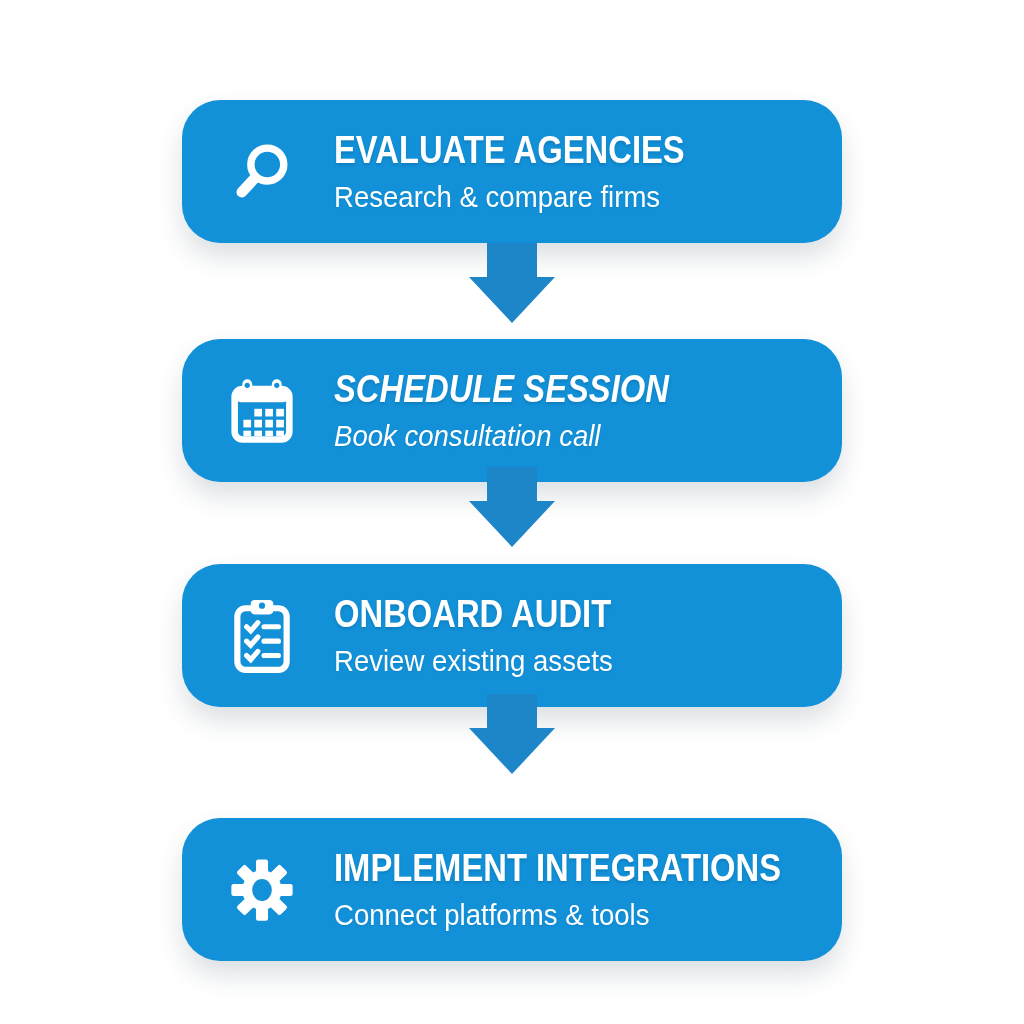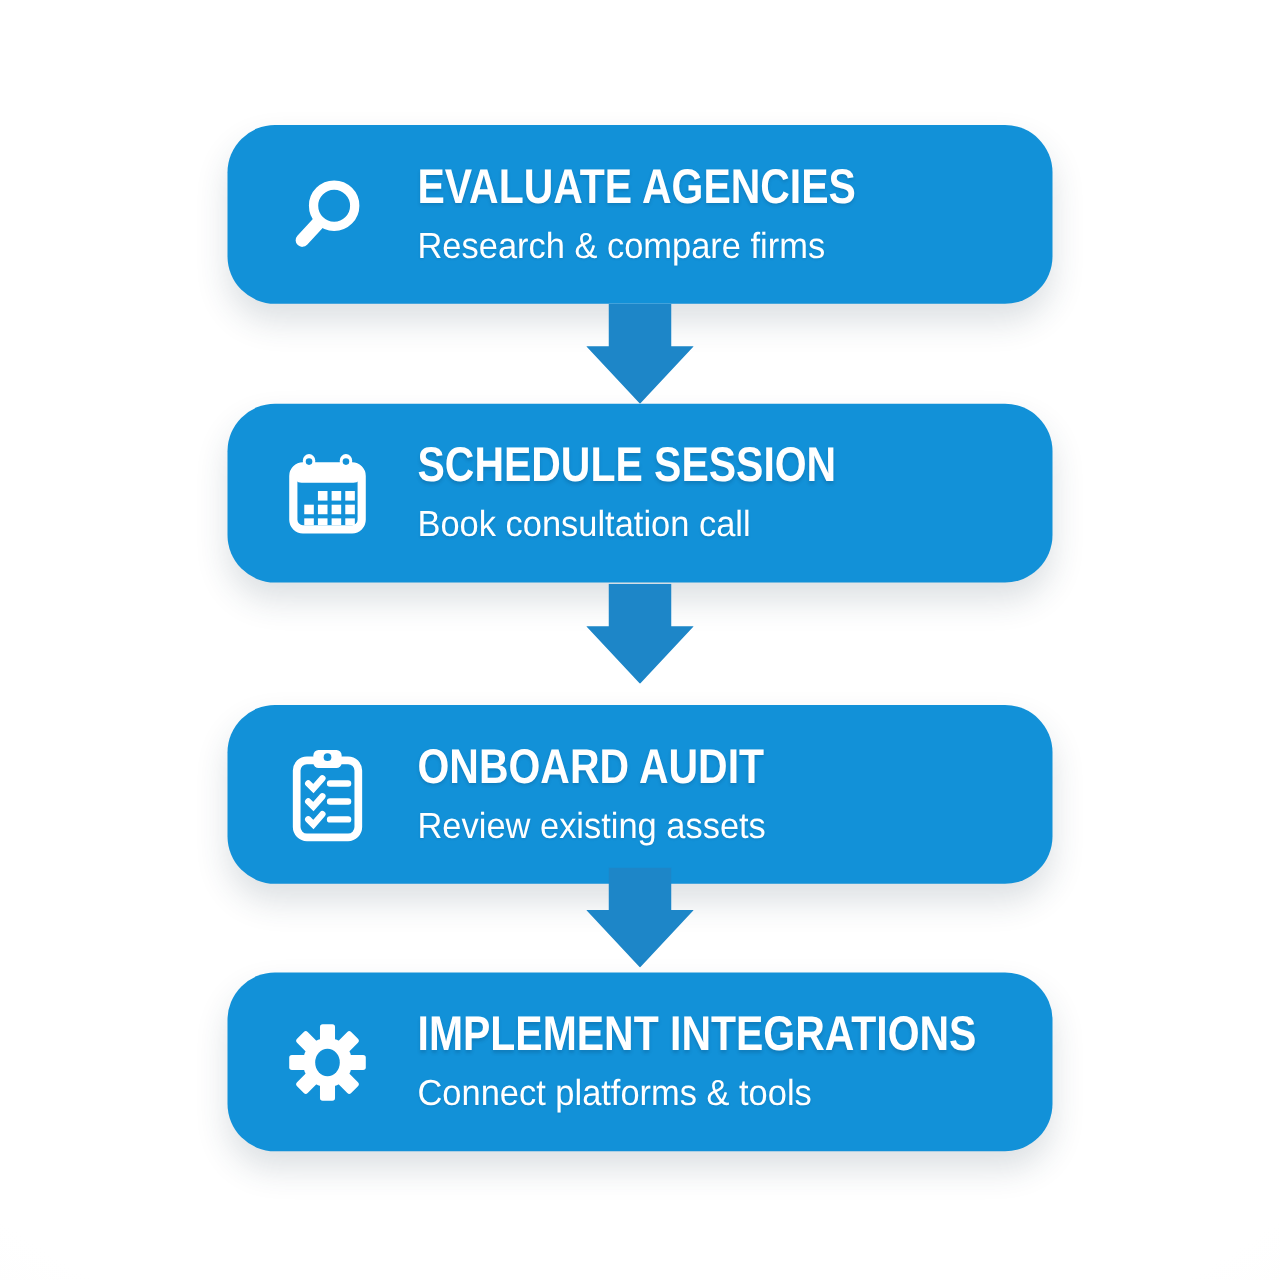--- a/index.html
+++ b/index.html
@@ -26,23 +26,23 @@
     height: 143px;
     background: var(--card, #1291d8);
     border-radius: 38px;
     box-shadow: 0 14px 26px rgba(40, 60, 80, 0.16);
     display: flex;
     align-items: center;
     padding: 0 34px 0 44px;
     box-sizing: border-box;
   }
   .card-1 { top: 100px; }
-  .card-2 { top: 323px; }
+  .card-2 { top: 339px; font-style: italic; }
   .card-3 { top: 564px; }
-  .card-4 { top: 778px; }
+  .card-4 { top: 818px; }
 
   .step-icon {
     width: 72px;
     height: 80px;
     flex: 0 0 72px;
     margin-right: 36px;
     display: flex;
     align-items: center;
     justify-content: center;
   }

